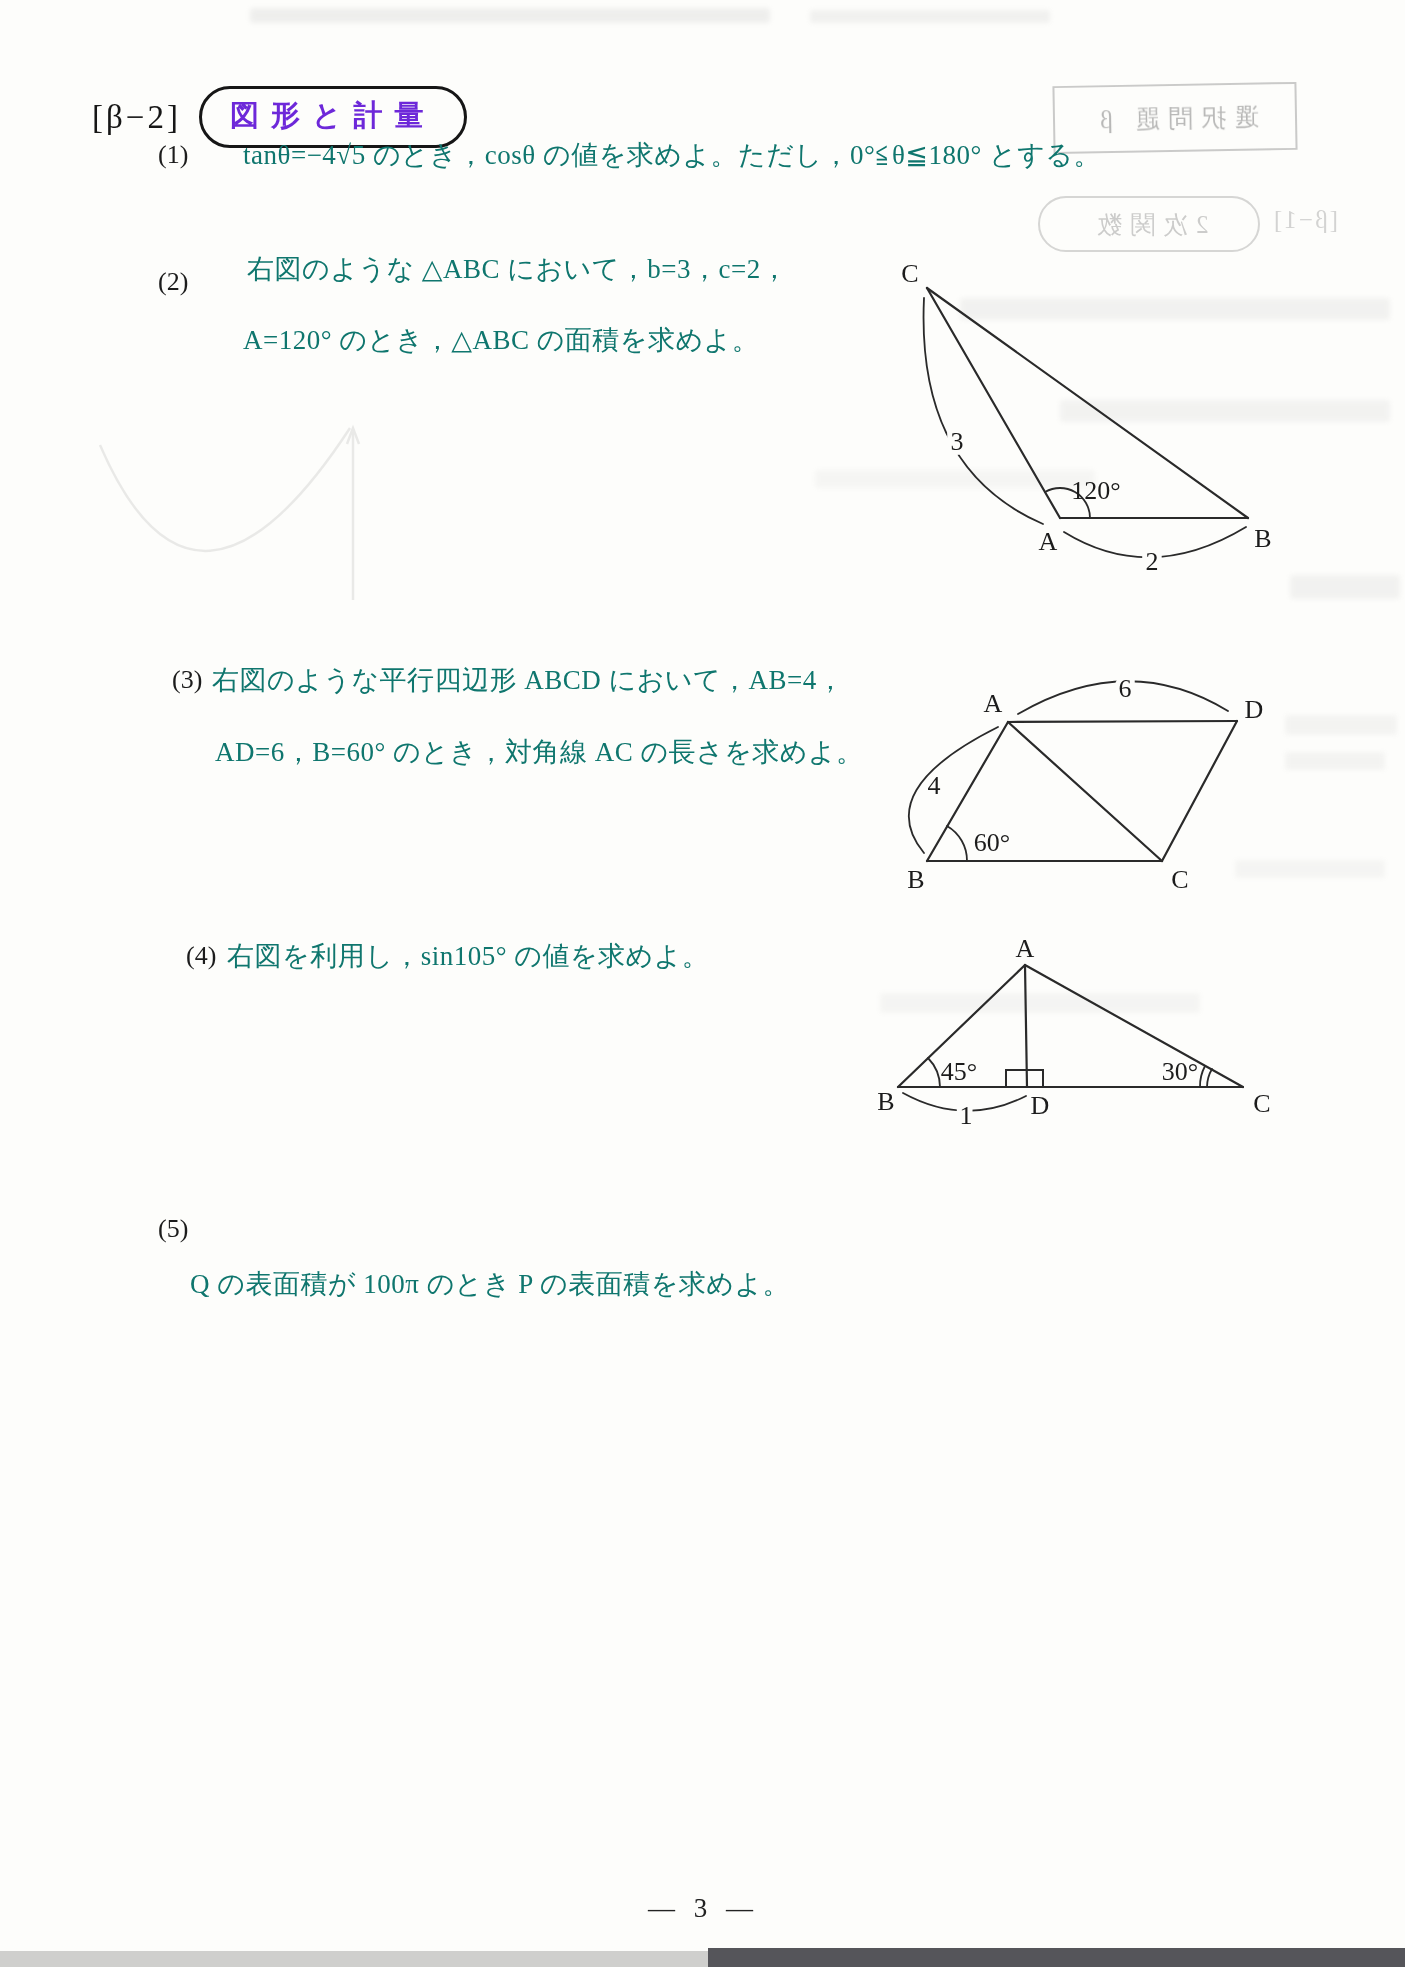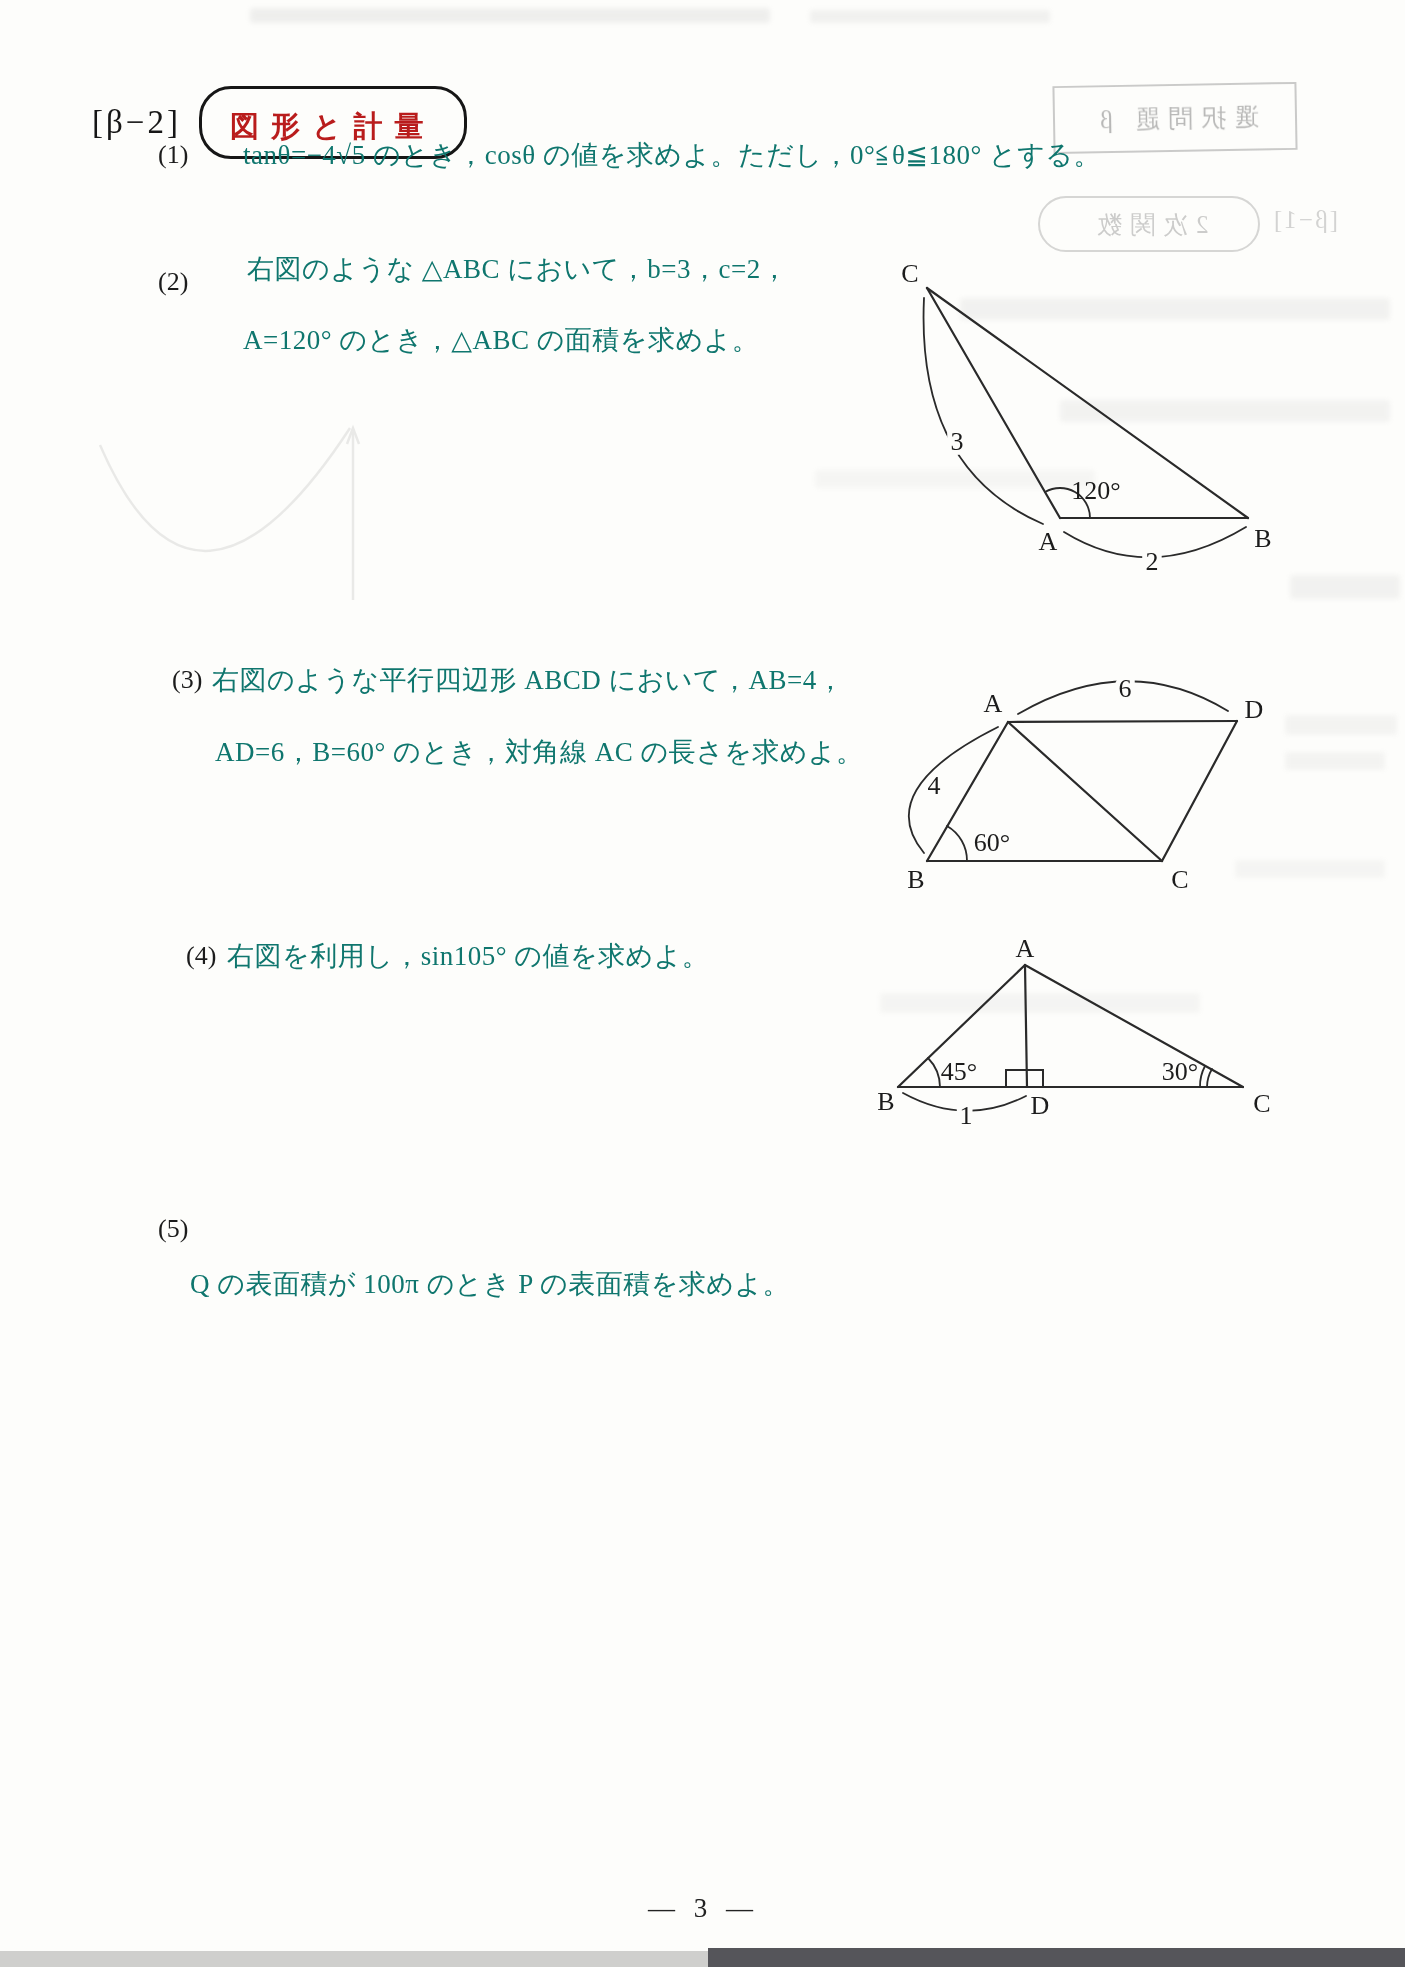--- a/index.html
+++ b/index.html
@@ -2,22 +2,22 @@
 <html><head>
 <meta charset="utf-8">
 <style>
   html,body{margin:0;padding:0;background:#e8e8e6;}
   #page{position:relative;width:1405px;height:1967px;background:#fdfdfb;overflow:hidden;
         font-family:"Liberation Serif","DejaVu Serif",serif;color:#1c1c1c;}
   .abs{position:absolute;}
   
   #hdr{position:absolute;left:92px;top:58px;display:flex;align-items:center;gap:18px;margin-top:28px;}
   #hdr .bracket{font-size:33px;letter-spacing:3px;color:#161616;}
-  #hdr .pill{border:3.5px solid #161616;border-radius:32px;padding:18px 28px 9px 28px;
-             font-size:29px;font-weight:600;letter-spacing:12px;color:#b91c1c;}
+  #hdr .pill{border:3.5px solid #161616;border-radius:32px;padding:7px 28px 9px 28px;
+             font-size:29px;font-weight:600;letter-spacing:12px;color:#6d28d9;}
   
   .pnum{position:absolute;font-size:26px;color:#1c1c1c;}
   .pline{position:absolute;font-size:27px;color:#0f766e;white-space:nowrap;letter-spacing:0.5px;}
   
   svg text{font-family:"Liberation Serif","DejaVu Serif",serif;font-size:26px;fill:#1c1c1c;}
   svg .halo{stroke:#fdfdfb;stroke-width:10px;paint-order:stroke;fill:#1c1c1c;}
   svg .geo{stroke:#2a2a2a;stroke-width:2.2;fill:none;stroke-linecap:round;}
   svg .brace{stroke:#2a2a2a;stroke-width:1.8;fill:none;stroke-linecap:round;}
   
   .ghost{position:absolute;color:rgba(125,125,125,0.55);transform:scaleX(-1);

